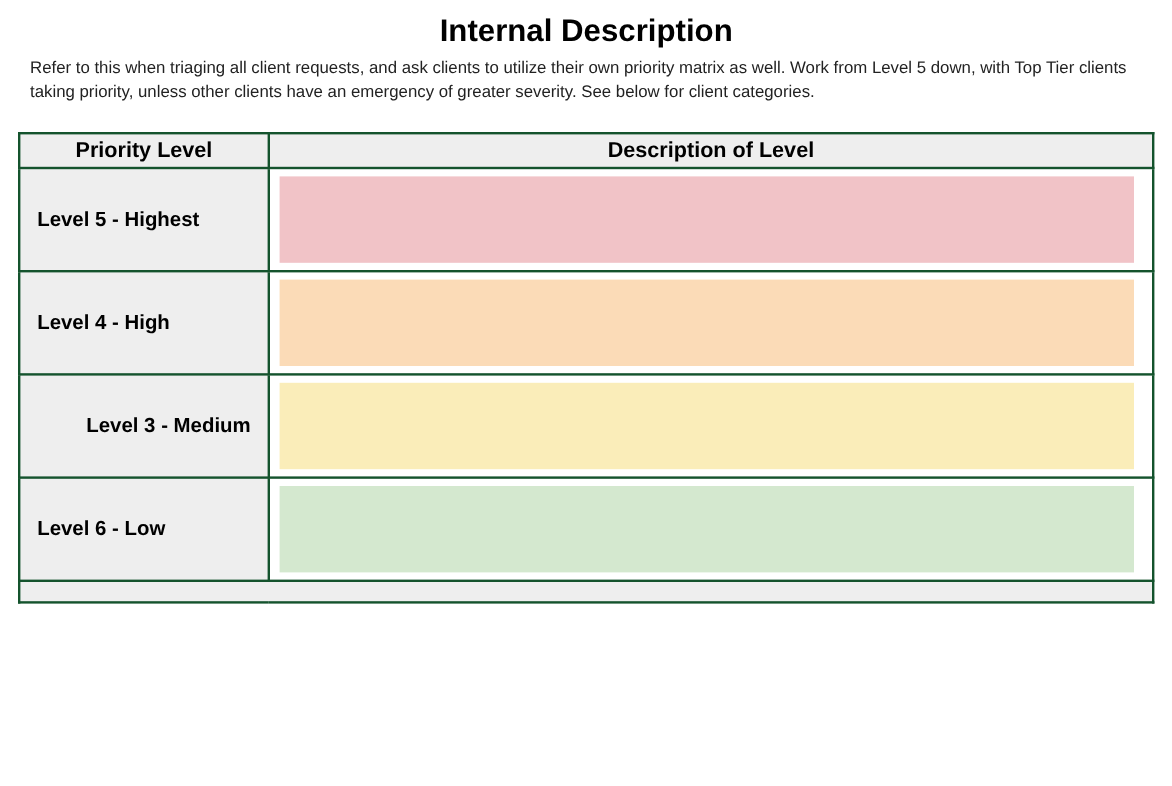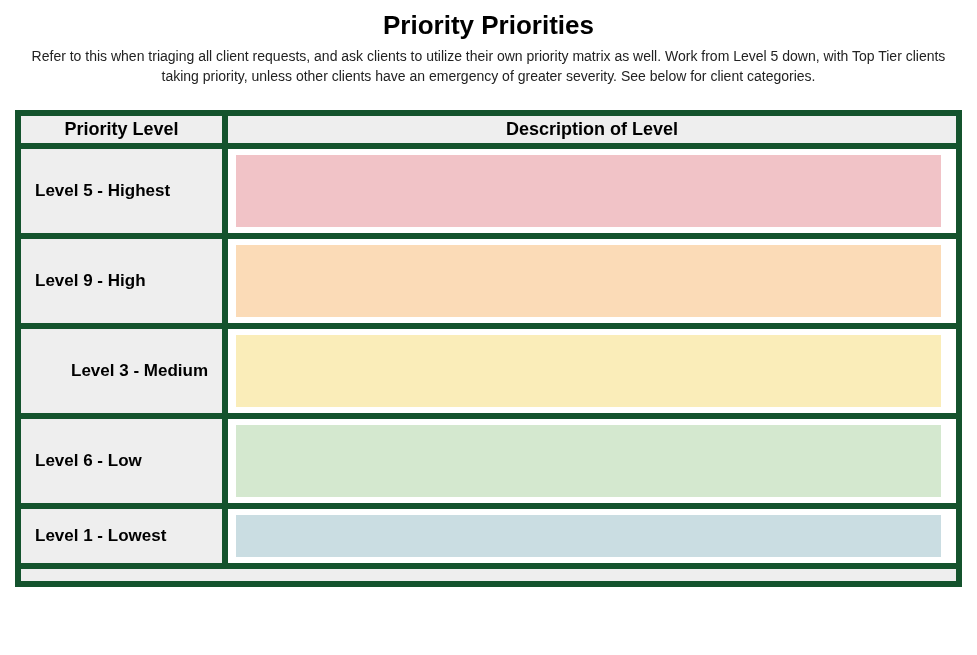--- a/index.html
+++ b/index.html
@@ -14,35 +14,34 @@
       padding: 10px 15px;
     }
     .title {
       text-align: center;
       font-size: 26px;
       font-weight: bold;
       color: #000;
       margin-bottom: 6px;
     }
     .subtitle {
-      text-align: center;
       font-size: 14px;
       color: #222;
       line-height: 1.4;
       margin-bottom: 24px;
       padding: 0 10px;
     }
     .matrix-table {
       width: 100%;
       border-collapse: collapse;
       table-layout: fixed;
     }
     .matrix-table th,
     .matrix-table td {
-      border: 6px solid #14532d;
+      border: 2px solid #14532d;
       vertical-align: middle;
     }
     .header-row th {
       background: #eeeeee;
       font-size: 18px;
       font-weight: bold;
       padding: 3px 6px;
       text-align: center;
     }
     .col-priority {
@@ -77,21 +76,21 @@
     .level2-row .desc-inner { background: #d4e8cf; min-height: 72px; }
     .level1-row .desc-inner { background: #cadde2; min-height: 42px; }
     .footer-row td {
       background: #eeeeee;
       height: 18px;
     }
   </style>
 </head>
 <body>
 
-<h1 class="title">Priority Priorities</h1>
+<h1 class="title">Internal Description</h1>
 <p class="subtitle">Refer to this when triaging all client requests, and ask clients to utilize their own priority matrix as well. Work from Level 5 down, with Top Tier clients taking priority, unless other clients have an emergency of greater severity. See below for client categories.</p>
 
 <table class="matrix-table">
   <colgroup>
     <col class="col-priority">
     <col class="col-desc">
   </colgroup>
   <thead>
     <tr class="header-row">
       <th>Priority Level</th>
@@ -99,40 +98,34 @@
     </tr>
   </thead>
   <tbody>
     <tr class="level5-row">
       <td class="level-cell">Level 5 - Highest</td>
       <td class="desc-cell">
         <div class="desc-inner"></div>
       </td>
     </tr>
     <tr class="level4-row">
-      <td class="level-cell">Level 9 - High</td>
+      <td class="level-cell">Level 4 - High</td>
       <td class="desc-cell">
         <div class="desc-inner"></div>
       </td>
     </tr>
     <tr class="level3-row">
       <td class="level-cell">Level 3 - Medium</td>
       <td class="desc-cell">
         <div class="desc-inner"></div>
       </td>
     </tr>
     <tr class="level2-row">
       <td class="level-cell">Level 6 - Low</td>
       <td class="desc-cell">
         <div class="desc-inner"></div>
       </td>
     </tr>
-    <tr class="level1-row">
-      <td class="level-cell">Level 1 - Lowest</td>
-      <td class="desc-cell">
-        <div class="desc-inner"></div>
-      </td>
-    </tr>
     <tr class="footer-row">
       <td colspan="2"></td>
     </tr>
   </tbody>
 </table>
 
 </body></html>

